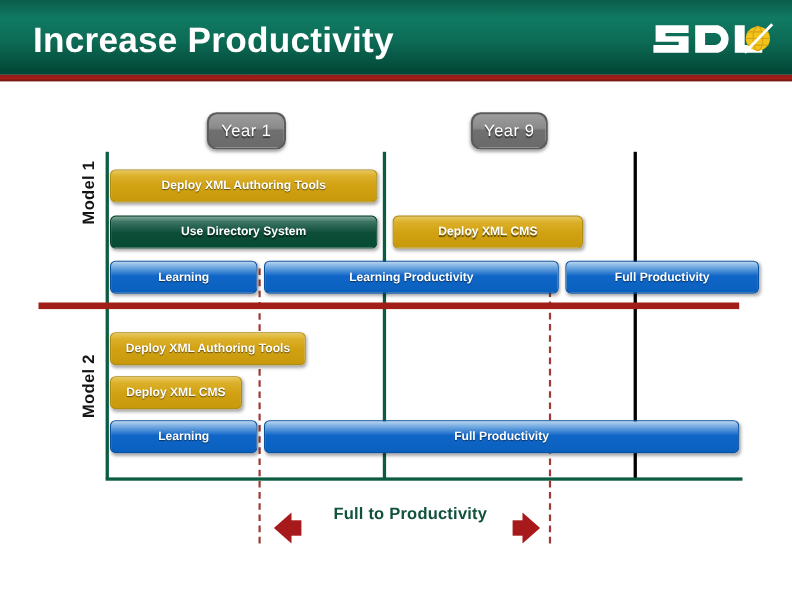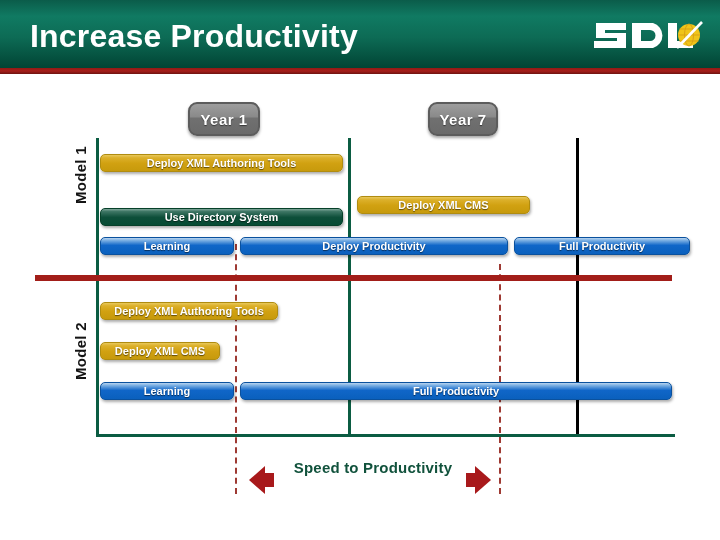--- a/index.html
+++ b/index.html
@@ -82,21 +82,21 @@
   
   .year-chip {
     position: absolute;
     height: 34px;
     border-radius: 9px;
     background: linear-gradient(to bottom, #9d9d9d 0%, #8a8a8a 42%, #707070 48%, #6a6a6a 100%);
     border: 2px solid #5c5c5c;
     box-shadow: 0 2px 3px rgba(0,0,0,0.35);
     color: #ffffff;
     font-size: 15px;
-    font-weight: bold;
+    font-weight: normal;
     display: flex;
     align-items: center;
     justify-content: center;
     letter-spacing: 0.5px;
     text-shadow: 0 1px 1px rgba(0,0,0,0.5);
     box-sizing: border-box;
   }
 
   
   .model-label {
@@ -106,21 +106,21 @@
     color: #141414;
     transform: rotate(-90deg);
     transform-origin: left top;
     white-space: nowrap;
     letter-spacing: 0.3px;
   }
 
   
   .bar {
     position: absolute;
-    height: 18px;
+    height: 30px;
     border-radius: 5px;
     display: flex;
     align-items: center;
     justify-content: center;
     font-size: 11px;
     font-weight: bold;
     color: #ffffff;
     text-shadow: 0 1px 1px rgba(0,0,0,0.55);
     box-sizing: border-box;
     box-shadow: 1px 2px 3px rgba(0,0,0,0.33);
@@ -206,54 +206,54 @@
     <line x1="85" y1="34" x2="110" y2="8" stroke="#ffffff" stroke-width="2.6"></line>
   </svg>
 </div>
 
 <div id="chart-area">
 
   <div class="year-chip" style="left:188px; top:28px; width:72px;">
     <span>Year 1</span>
   </div>
   <div class="year-chip" style="left:428px; top:28px; width:70px;">
-    <span>Year 7</span>
+    <span>Year 9</span>
   </div>
 
   <div class="axis-v" style="left:96px; top:64px; height:297px;"></div>
   <div class="axis-v" style="left:348px; top:64px; height:297px;"></div>
   <div class="axis-v black" style="left:576px; top:64px; height:297px;"></div>
   <div class="axis-baseline" style="left:96px; top:360px; width:579px;"></div>
 
   <div class="dash-v" style="left:235px; top:170px; height:250px;"></div>
   <div class="dash-v" style="left:499px; top:190px; height:230px;"></div>
 
   <div id="model-divider" style="top:201px;"></div>
 
   <div class="model-label" style="left:72px; top:130px;">Model 1</div>
   <div class="model-label" style="left:72px; top:306px;">Model 2</div>
 
   <div class="bar yellow" style="left:100px; top:80px; width:243px;">
     <span>Deploy XML Authoring Tools</span>
   </div>
 
-  <div class="bar green" style="left:100px; top:122px; width:243px;margin-top:12px;">
+  <div class="bar green" style="left:100px; top:122px; width:243px;">
     <span>Use Directory System</span>
   </div>
 
   <div class="bar yellow" style="left:357px; top:122px; width:173px;">
     <span>Deploy XML CMS</span>
   </div>
 
   <div class="bar blue" style="left:100px; top:163px; width:134px;">
     <span>Learning</span>
   </div>
 
   <div class="bar blue" style="left:240px; top:163px; width:268px;">
-    <span>Deploy Productivity</span>
+    <span>Learning Productivity</span>
   </div>
 
   <div class="bar blue" style="left:514px; top:163px; width:176px;">
     <span>Full Productivity</span>
   </div>
 
   <div class="bar yellow" style="left:100px; top:228px; width:178px;">
     <span>Deploy XML Authoring Tools</span>
   </div>
 
@@ -275,14 +275,14 @@
   <div class="arrow arrow-left" style="position:absolute; left:0; top:0;"></div>
   <div class="arrow-left-tail" style="left:15px; top:7px;"></div>
 </div>
 
 <div style="position:absolute; left:466px; top:466px;">
   <div class="arrow-right-tail" style="left:0; top:7px;"></div>
   <div class="arrow arrow-right" style="position:absolute; left:9px; top:0;"></div>
 </div>
 
 <div id="callout-text">
-  <div>Speed to Productivity</div>
+  <div>Full to Productivity</div>
 </div>
 
 </body></html>

